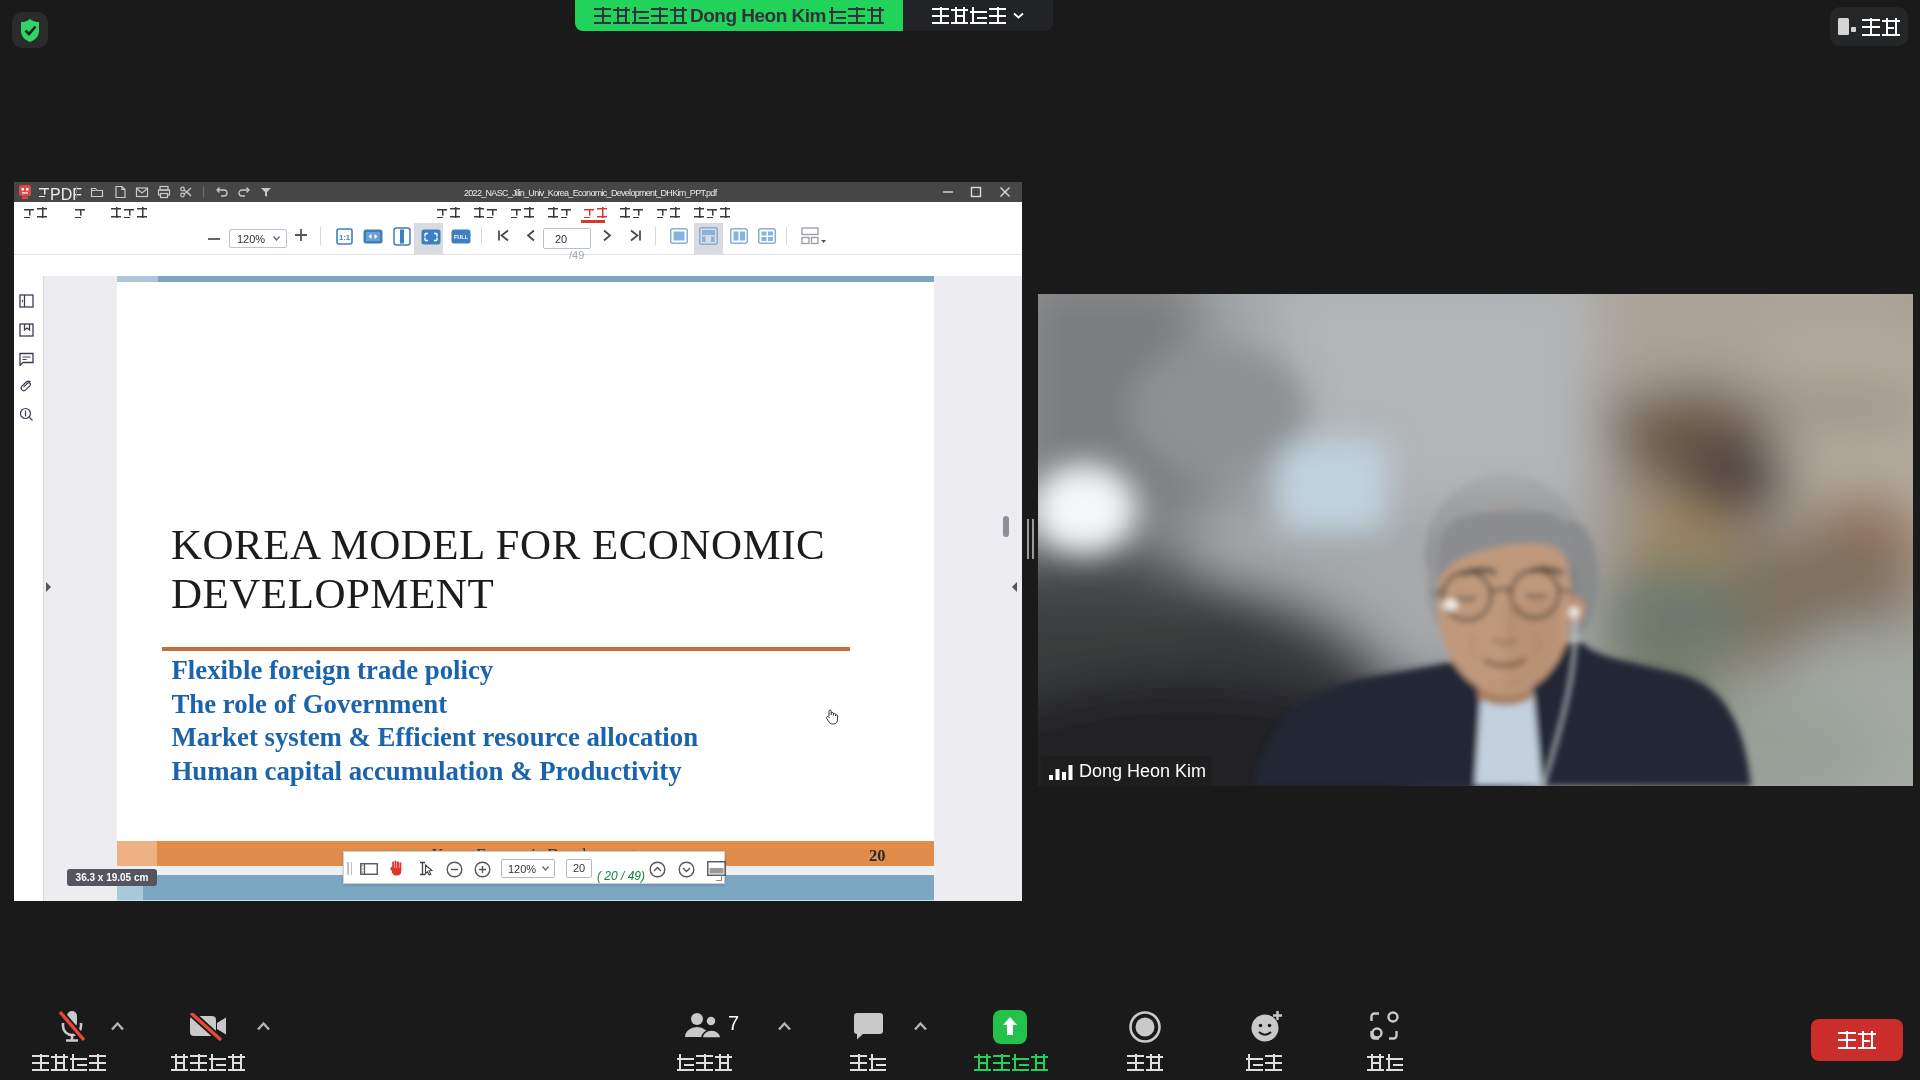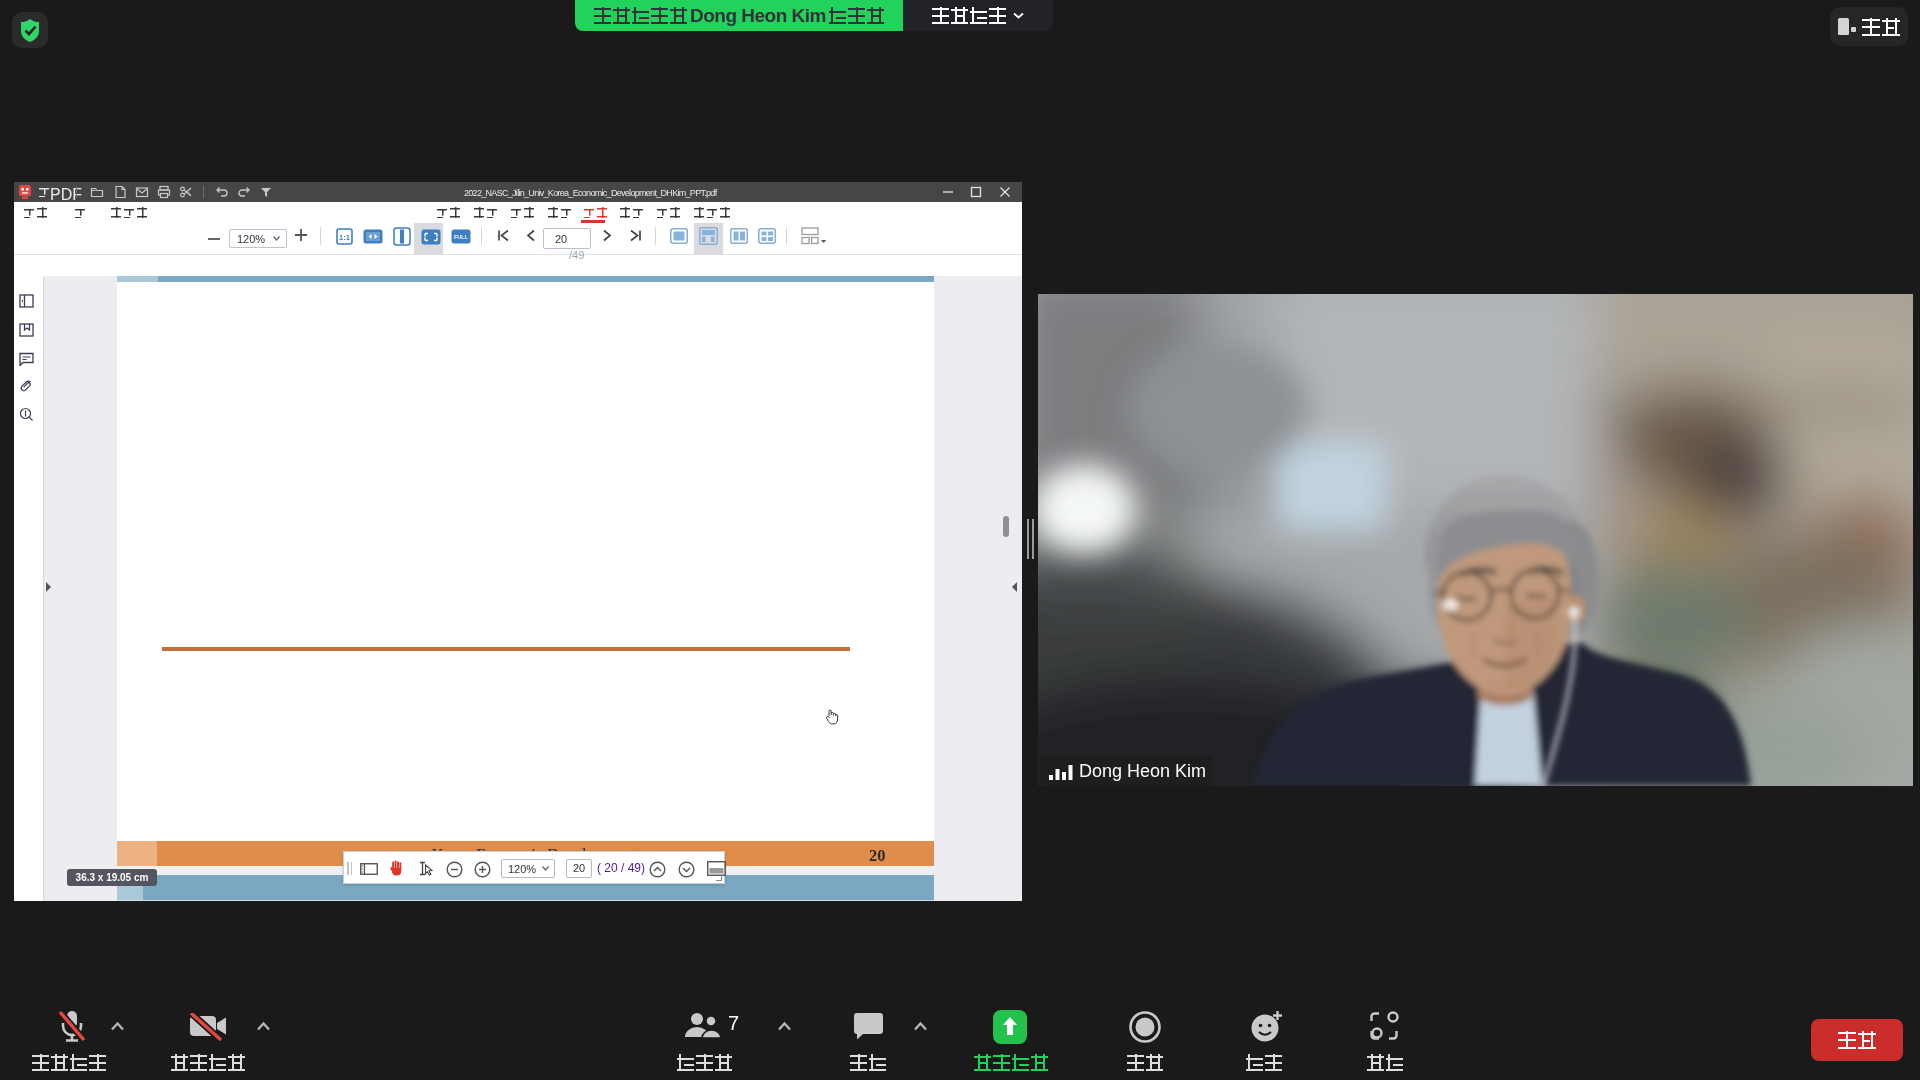--- a/index.html
+++ b/index.html
@@ -233,21 +233,23 @@
       </svg>
   </div>
 
 
   <div class="abs" id="docarea" style="left:0;top:94px;width:1008px;height:625px;background:#ededf1;overflow:hidden;">
 
     <span class="abs" style="left:103px;top:0;width:817px;height:5.5px;background:#7ba7c2;"></span>
     <span class="abs" style="left:103px;top:0;width:41px;height:5.5px;background:#a9c8d8;"></span>
 
     <div class="abs" style="left:103px;top:6px;width:817px;height:619px;background:#fff;"></div>
+    <div class="abs" style="left:157px;top:243.5px;width:760px;font-family:'Liberation Serif',serif;font-size:43px;line-height:49px;color:#1c1c1c;letter-spacing:0.5px;">KOREA MODEL FOR ECONOMIC DEVELOPMENT</div>
     <span class="abs" style="left:148px;top:371px;width:688px;height:3.5px;background:#c2703b;"></span>
+    <div class="abs" style="left:157.5px;top:378.4px;font-family:'Liberation Serif',serif;font-weight:bold;font-size:26.8px;line-height:33.4px;color:#1c63ae;">Flexible foreign trade policy<br>The role of Government<br>Market system &amp; Efficient resource allocation<br>Human capital accumulation &amp; Productivity</div>
 
     <span class="abs" style="left:103px;top:565px;width:817px;height:25px;background:#e08d4c;"></span>
     <span class="abs" style="left:103px;top:565px;width:40px;height:25px;background:#edb183;"></span>
     <span class="abs" style="left:103px;top:590px;width:817px;height:8.5px;background:#eef0f4;"></span>
     <span class="abs" style="left:103px;top:598.5px;width:817px;height:25px;background:#7ba7c2;"></span>
     <span class="abs" style="left:103px;top:598.5px;width:26px;height:25px;background:#a9c8d8;"></span>
     <span class="abs" style="left:103px;top:623.5px;width:817px;height:1.5px;background:#cfe0ea;"></span>
     <span class="abs" style="left:330px;top:569px;width:380px;text-align:center;font-family:'Liberation Serif',serif;font-size:16.5px;color:#333;">Korea Economic Development</span>
     <span class="abs" style="left:855px;top:570px;font-family:'Liberation Serif',serif;font-size:16.5px;font-weight:bold;color:#2a2a2a;">20</span>
 
@@ -319,21 +321,21 @@
           <circle cx="8.5" cy="8.5" r="7.3" fill="none" stroke="#555" stroke-width="1.4"></circle>
           <path d="M5 8.5 h7 M8.5 5 v7" stroke="#555" stroke-width="1.4"></path>
         </svg>
       <span class="abs" style="left:157px;top:7px;width:52px;height:17px;border:1px solid #b8b8c0;border-radius:2px;font-size:11px;color:#333;">
         <span class="abs" style="left:6px;top:2.5px">120%</span>
         <svg class="abs" style="left:39px;top:5px" width="9" height="7" viewBox="0 0 9 7">
             <path d="M1.5 1.5 L4.5 5 L7.5 1.5" fill="none" stroke="#666" stroke-width="1.3"></path>
           </svg>
       </span>
       <span class="abs" style="left:222px;top:7px;width:24px;height:17px;border:1px solid #b8b8c0;border-radius:2px;font-size:11px;color:#333;text-align:center;line-height:17px;">20</span>
-      <span class="abs" style="left:253px;top:9px;font-size:12px;color:#4c1d95;">( 20 / 49)</span>
+      <span class="abs" style="left:253px;top:17px;font-size:12px;color:#15803d;font-style:italic;">( 20 / 49)</span>
       <svg class="abs" style="left:305px;top:9px" width="17" height="17" viewBox="0 0 17 17">
           <circle cx="8.5" cy="8.5" r="7.3" fill="none" stroke="#555" stroke-width="1.4"></circle>
           <path d="M5 10 L8.5 6.5 L12 10" fill="none" stroke="#555" stroke-width="1.4"></path>
         </svg>
       <svg class="abs" style="left:334px;top:9px" width="17" height="17" viewBox="0 0 17 17">
           <circle cx="8.5" cy="8.5" r="7.3" fill="none" stroke="#555" stroke-width="1.4"></circle>
           <path d="M5 7 L8.5 10.5 L12 7" fill="none" stroke="#555" stroke-width="1.4"></path>
         </svg>
       <svg class="abs" style="left:363px;top:9px" width="19" height="15" viewBox="0 0 19 15">
           <rect x="0.75" y="0.75" width="17.5" height="13.5" fill="none" stroke="#555" stroke-width="1.4"></rect>

